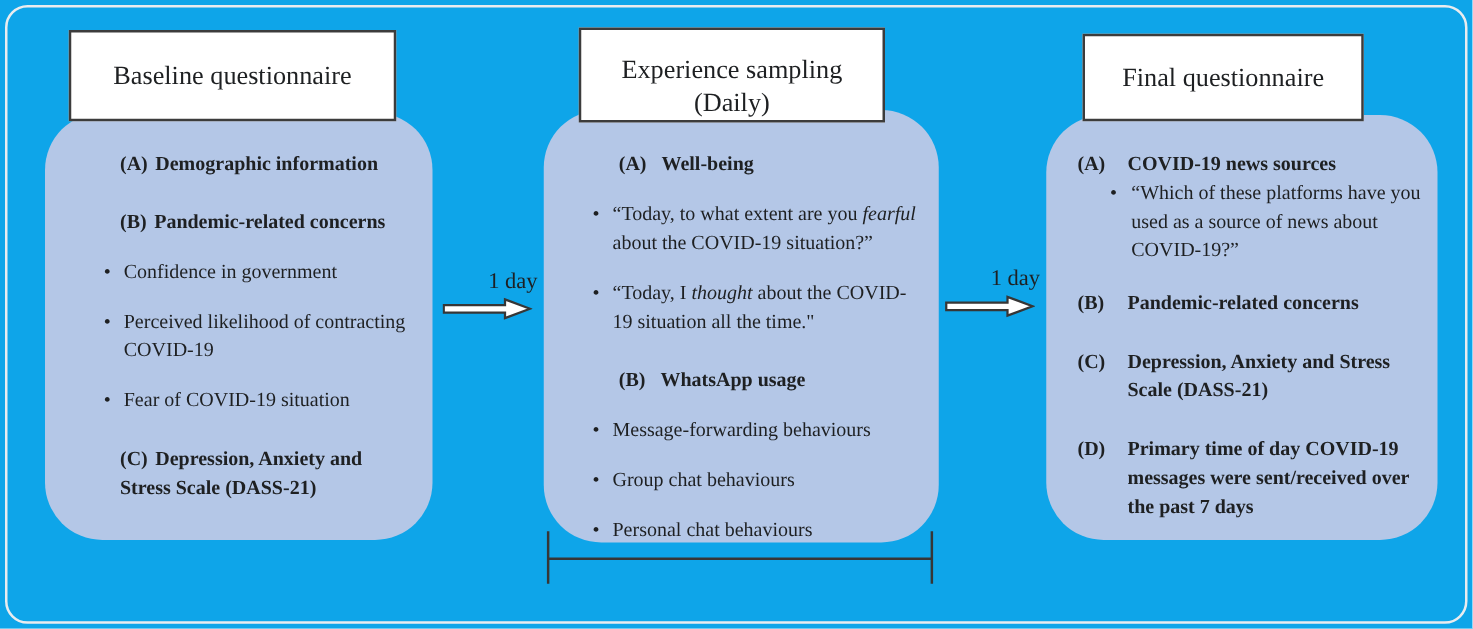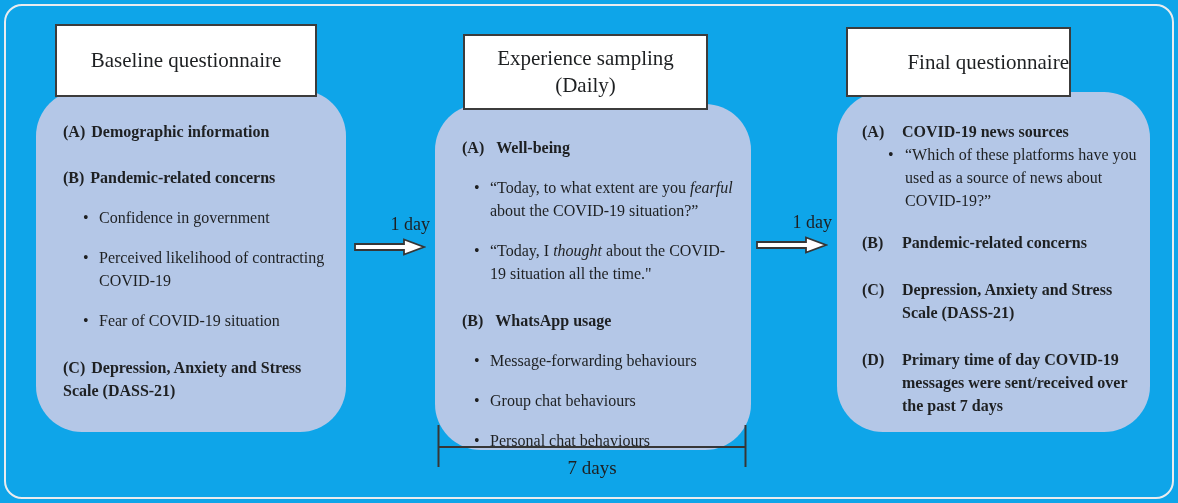--- a/index.html
+++ b/index.html
@@ -26,38 +26,38 @@
   }
   
   .bluebox{
     position:absolute;
     background:var(--box-fill);
     border-radius:46px;
     box-sizing:border-box;
     font-size:16px;line-height:23px;
   }
   .box1{left:36px;top:90px;width:310px;height:342px;padding:30px 16px 0 27px;}
-  .box2{left:435px;top:104px;width:316px;height:346px;padding:32px 14px 0 27px;}
+  .box2{left:435px;top:88px;width:316px;height:346px;padding:32px 14px 0 27px;}
   .box3{left:837px;top:92px;width:313px;height:340px;padding:28px 4px 0 25px;}
   
   .titlebox{
     position:absolute;
     background:#ffffff;
     border:2px solid var(--title-border);
     box-sizing:border-box;
     display:flex;flex-direction:column;align-items:center;justify-content:center;
     font-size:21px;line-height:27px;
     text-align:center;
     z-index:3;
   }
   .t1{left:55px;top:24px;width:262px;height:73px;}
-  .t2{left:463px;top:34px;width:245px;height:76px;}
-  .t3{left:846px;top:27px;width:225px;height:70px;align-items:flex-end;}
+  .t2{left:463px;top:22px;width:245px;height:76px;justify-content:flex-end;}
+  .t3{left:866px;top:27px;width:225px;height:70px;}
   
-  .heading{font-weight:700;}
+  .heading{font-weight:700;margin-left:33px;}
   .heading .lbl{margin-right:6px;}
   .gap1{margin-top:23px;}
   .gap2{margin-top:24px;}
   .gap3{margin-top:19px;}
   .bullet{position:relative;padding-left:36px;margin-top:17px;}
   .bullet::before{content:"\2022";position:absolute;left:20px;}
   .box2 .bullet{padding-left:28px;}
   .box2 .bullet::before{left:12px;}
   .box2 .heading .lbl{margin-right:12px;}
   
@@ -164,15 +164,14 @@
       <span>Primary time of day COVID-19 messages were sent/received over the past 7 days</span>
     </div>
   </div>
 
   <div class="duration">
     <svg width="310" height="44" viewBox="0 0 310 44">
       <line class="bracket-stroke" x1="1.5" y1="1" x2="1.5" y2="43"></line>
       <line class="bracket-stroke" x1="308.5" y1="1" x2="308.5" y2="43"></line>
       <line class="bracket-stroke" x1="1.5" y1="23" x2="308.5" y2="23"></line>
     </svg>
-    <div class="duration-label">7 days</div>
   </div>
 </div>
 
 </body></html>

